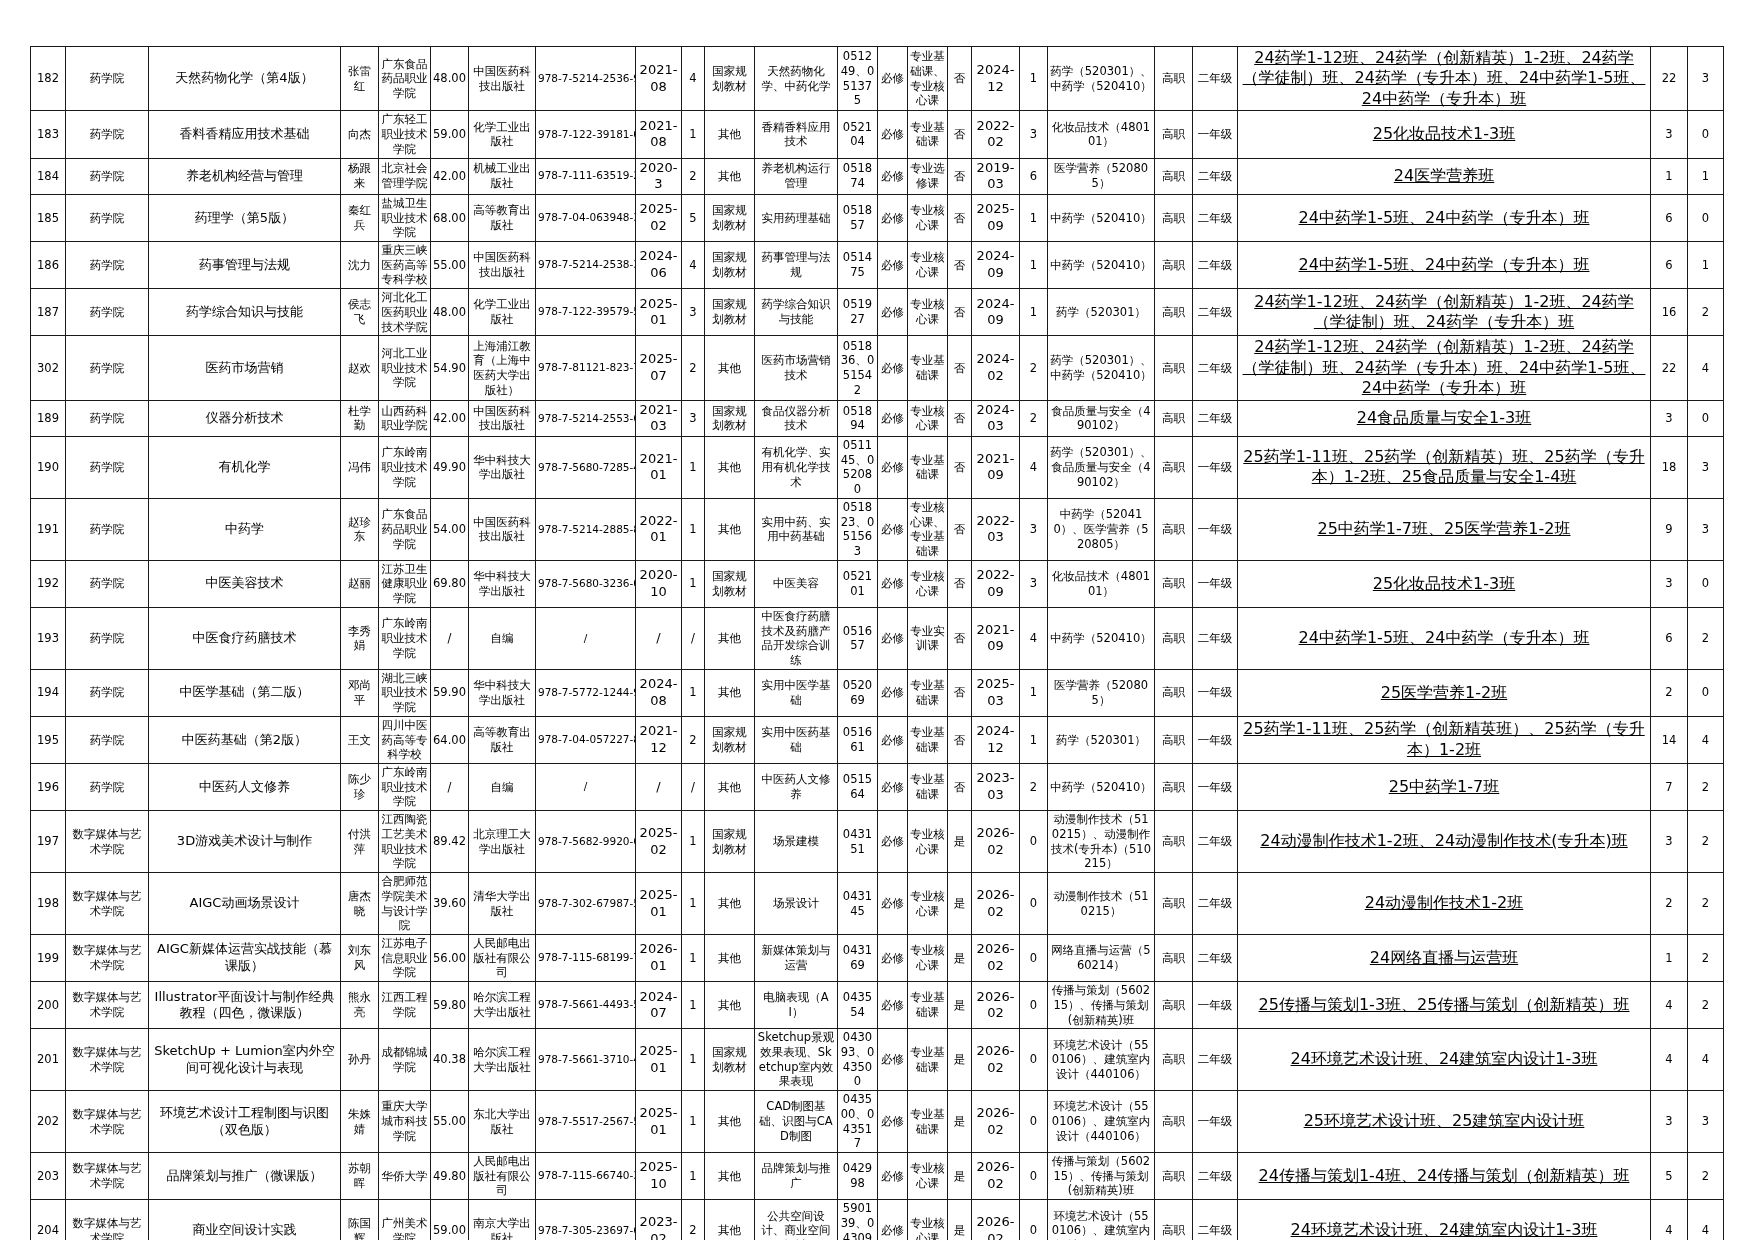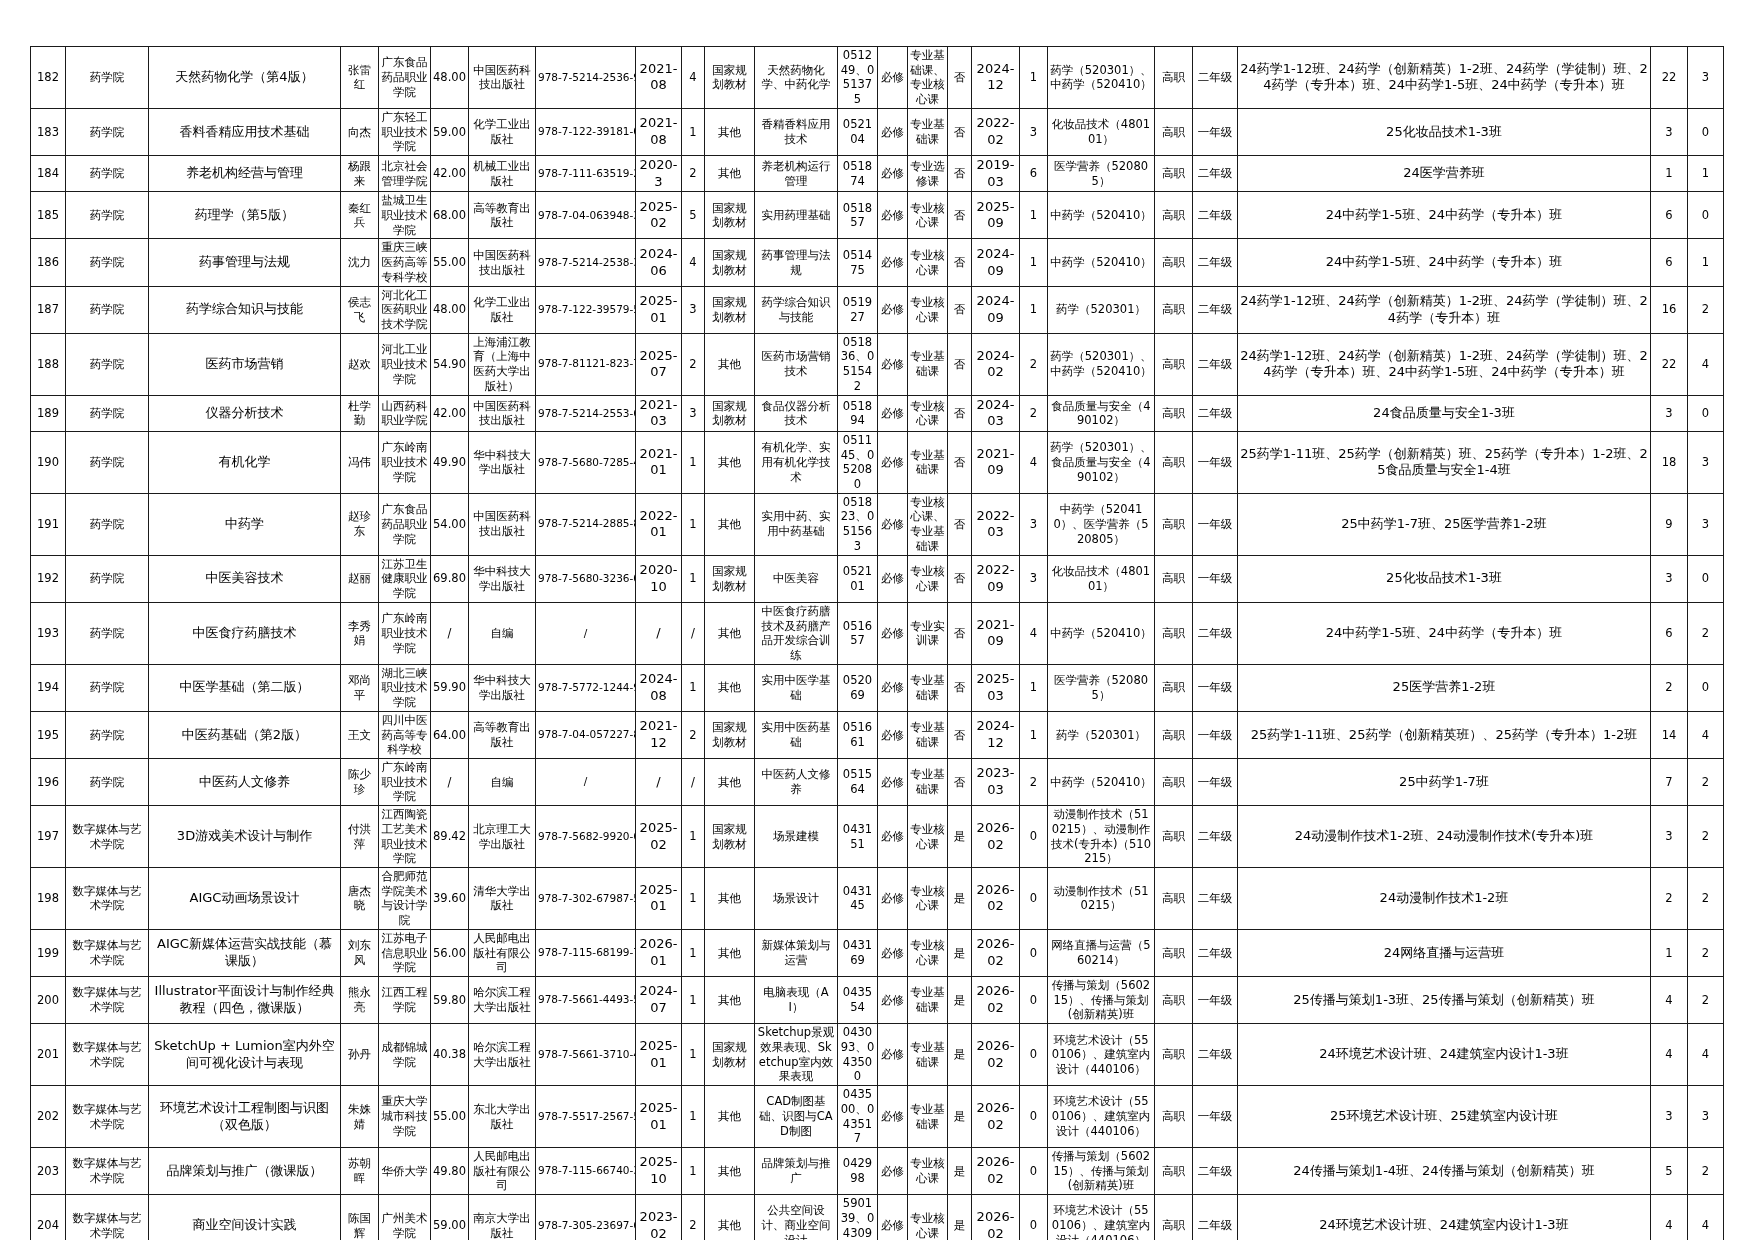--- a/index.html
+++ b/index.html
@@ -23,21 +23,21 @@
     font-size:11.5px;
     line-height:1.28;
     padding:1px 2px;
     overflow:hidden;
     word-break:break-all;
     height:33px;
   }
   td.col-isbn { font-size:10.5px; word-break:keep-all; white-space:nowrap; }
   td.col-pub_date, td.col-use_date { font-size:13px; }
   td.col-title { font-size:13px; }
-  td.col-classes { font-size:13px; }
+  td.col-classes { font-size:16px;text-decoration:underline; }
 </style>
 </head>
 <body>
 
 <div class="page">
   <table class="sheet">
     <colgroup>
       <col style="width:35px">
         <col style="width:83px">
         <col style="width:192px">
@@ -214,21 +214,21 @@
           <td class="col-use_date">2024-09</td>
           <td class="col-num">1</td>
           <td class="col-major">药学（520301）</td>
           <td class="col-level">高职</td>
           <td class="col-grade">二年级</td>
           <td class="col-classes">24药学1-12班、24药学（创新精英）1-2班、24药学（学徒制）班、24药学（专升本）班</td>
           <td class="col-n1">16</td>
           <td class="col-n2">2</td>
         </tr>
         <tr>
-          <td class="col-no">188</td>
+          <td class="col-no">302</td>
           <td class="col-college">药学院</td>
           <td class="col-title">医药市场营销</td>
           <td class="col-author">赵欢</td>
           <td class="col-org">河北工业职业技术学院</td>
           <td class="col-price">54.90</td>
           <td class="col-publisher">上海浦江教育（上海中医药大学出版社）</td>
           <td class="col-isbn">978-7-81121-823-7</td>
           <td class="col-pub_date">2025-07</td>
           <td class="col-edition">2</td>
           <td class="col-category">其他</td>

